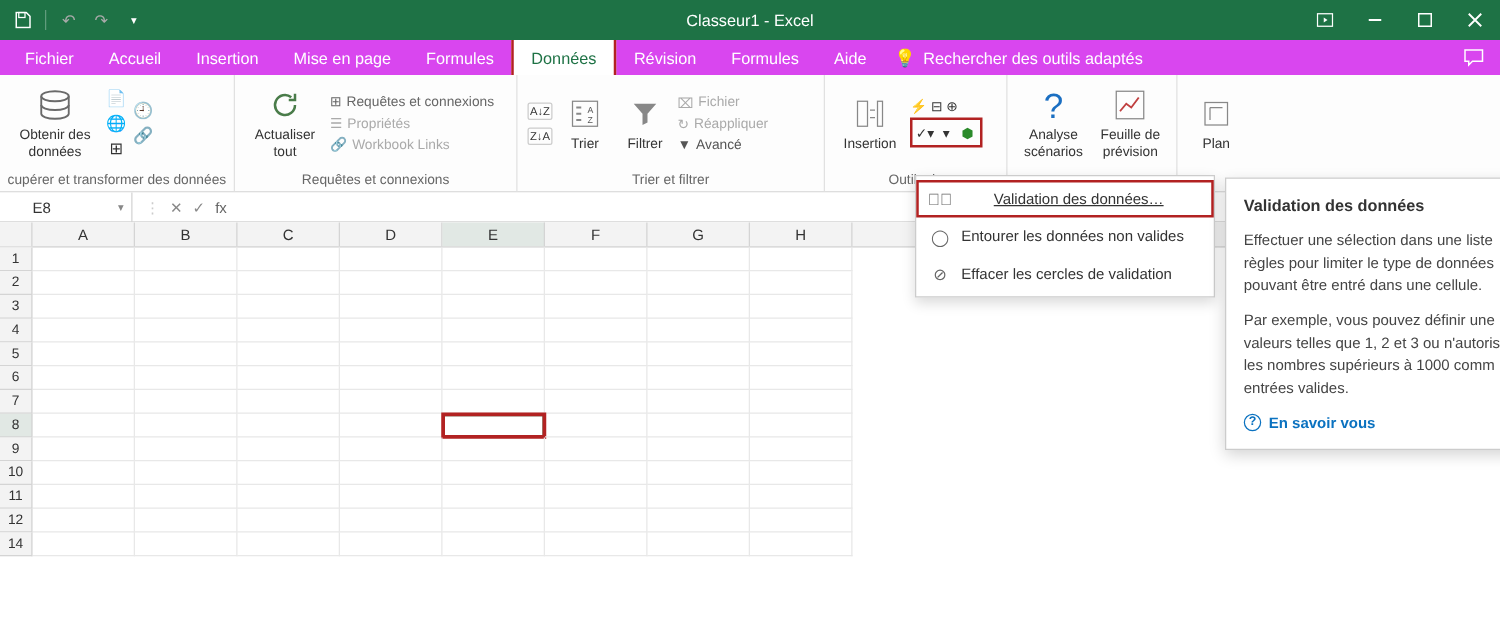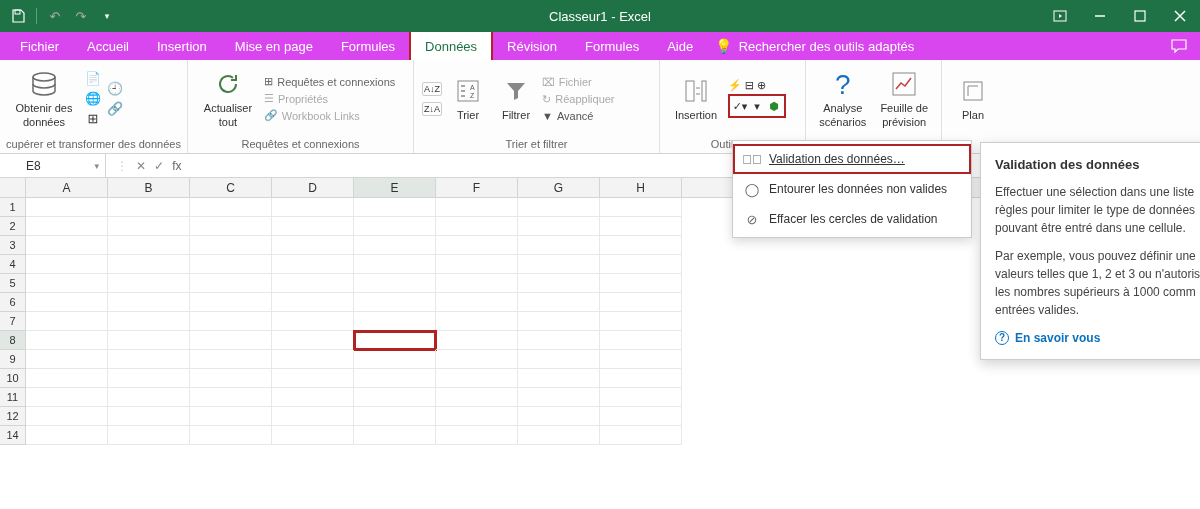--- a/index.html
+++ b/index.html
@@ -59,21 +59,21 @@
 .rh { width: 26px; background: #f3f3f3; border-right: 1px solid #d4d4d4; border-bottom: 1px solid #d4d4d4; text-align: center; line-height: 19px; font-size: 11px; color: #333; }
 .rh.sel { background: #e1e8e4; }
 .cell { width: 82px; border-right: 1px solid #e8e8e8; border-bottom: 1px solid #e8e8e8; }
 .selcell { outline: 3px solid #b22222; outline-offset: -2px; border: 2px solid #1e7245; }
 
 
 .dropdown { position: absolute; top: 140px; left: 732px; width: 240px; background: #fff; border: 1px solid #ccc; box-shadow: 0 4px 10px rgba(0,0,0,.15); padding: 3px 0; z-index: 10; }
 .dd-item { display: flex; align-items: center; gap: 8px; padding: 6px 10px; font-size: 12px; cursor: pointer; }
 .dd-item.hl { outline: 2px solid #b22222; outline-offset: -2px; }
 .dd-item .ddico { width: 18px; height: 18px; display: flex; align-items: center; justify-content: center; font-size: 13px; color: #666; }
-.dd-item.hl span:last-child { text-decoration: underline; }
+.dd-item.hl span:last-child { text-decoration: underline; margin-left: 26px; }
 
 
 .tooltip { position: absolute; top: 142px; left: 980px; width: 240px; background: #fff; border: 1px solid #ccc; box-shadow: 0 4px 12px rgba(0,0,0,.18); padding: 12px 14px; z-index: 11; font-size: 12px; line-height: 1.5; color: #444; }
 .tooltip h4 { font-size: 13px; font-weight: 600; margin-bottom: 8px; color: #333; }
 .tooltip p { margin-bottom: 10px; }
 .tooltip .link { color: #0b72c0; cursor: pointer; display: flex; align-items: center; gap: 6px; }
 .tooltip .link .q { width: 14px; height: 14px; border: 1.5px solid #0b72c0; border-radius: 50%; display: flex; align-items: center; justify-content: center; font-size: 10px; font-weight: bold; }
 
 svg { display: block; }
 </style>

